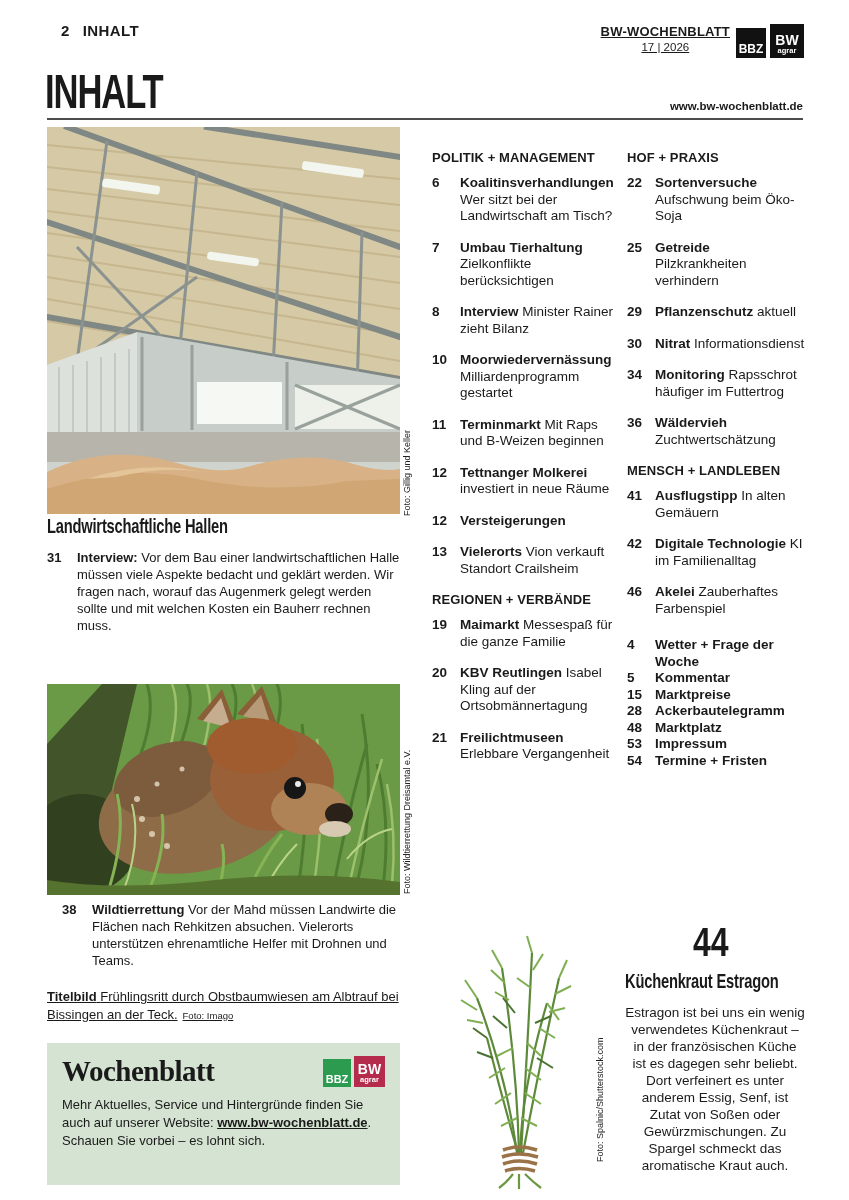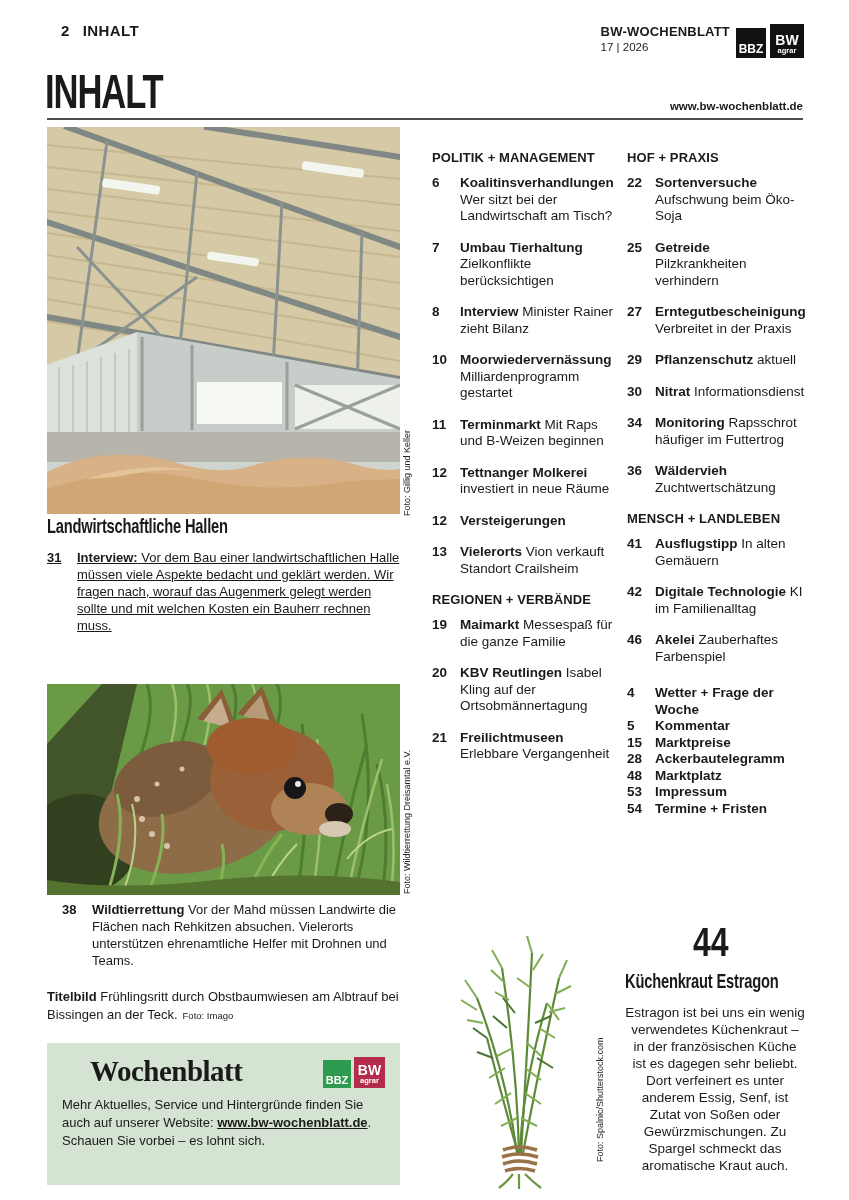--- a/index.html
+++ b/index.html
@@ -7,21 +7,21 @@
   .page {
     position:relative; width:849px; height:1200px; margin:0 auto;
     background:#fff; overflow:hidden; color:#1a1a1a;
     font-family:"Liberation Sans", sans-serif;
   }
   b { font-weight:700; }
 
   
   .folio { position:absolute; left:61px; top:22px; font-size:15px; font-weight:700; letter-spacing:.4px; }
   .folio .fnum { margin-right:13px; font-weight:700; }
-  .mast { position:absolute; right:119px; top:24px; text-align:left; line-height:1.25; }
+  .mast { position:absolute; right:119px; top:24px; text-align:center; line-height:1.25;text-decoration:underline; }
   .mast .mast-title { font-size:13px; font-weight:700; letter-spacing:.2px; }
   .mast .mast-issue { font-size:11.5px; font-weight:400; color:#222; }
   .logo-box { position:absolute; color:#fff; text-align:center; display:flex; flex-direction:column; justify-content:flex-end; align-items:center; }
   .logo-bbz-top { left:736px; top:28px; width:30px; height:30px; background:#111; font-size:12px; font-weight:700; padding-bottom:2px; }
   .logo-bw-top  { left:770px; top:24px; width:34px; height:34px; background:#111; }
   .logo-bw-top .bw-big, .logo-bw-red .bw-big { font-size:14px; font-weight:700; line-height:1; }
   .logo-bw-top .bw-sub, .logo-bw-red .bw-sub { font-size:7.5px; font-weight:700; line-height:1.1; padding-bottom:3px; }
 
   .big-title { position:absolute; left:45px; top:64px; font-size:48px; font-weight:800; letter-spacing:-1.5px;
                transform:scaleX(.72); transform-origin:left center; white-space:nowrap; }
@@ -38,28 +38,28 @@
   .fig-herb { left:447px; top:928px; width:146px; height:262px; }
   .figure svg { display:block; width:100%; height:100%; }
   .vcredit { position:absolute; font-size:9px; color:#222; writing-mode:vertical-rl; transform:rotate(180deg); white-space:nowrap; }
   .vc-hall { left:402px; top:388px; height:128px; }
   .vc-fawn { left:402px; top:692px; height:202px; }
   .vc-herb { left:595px; top:1026px; height:136px; }
 
   .hall-heading { position:absolute; left:47px; top:514px; font-size:21px; }
   .feature-row { position:absolute; left:47px; width:356px; display:flex; font-size:13px; line-height:17px; }
   .feature-row .num { width:30px; flex:none; font-weight:700; }
-  .row-hall { top:549px;text-decoration:underline; }
+  .row-hall { top:549px; }
   .row-fawn { top:901px;margin-left:15px; }
-  .titelbild { position:absolute; left:47px; top:988px; width:356px; font-size:13px; line-height:17.5px; }
+  .titelbild { position:absolute; left:47px; top:988px; width:356px; font-size:13px; line-height:17.5px;text-decoration:underline; }
   .titelbild .tb-credit { font-size:9.5px; color:#222; padding-left:5px; }
 
   
   .promo { position:absolute; left:47px; top:1043px; width:353px; height:142px; background:#d5e4d2; padding:13px 15px 0 15px; }
-  .promo-head { display:flex; justify-content:space-between; align-items:flex-end;margin-left:28px; }
+  .promo-head { display:flex; justify-content:space-between; align-items:center; }
   .promo-logo { font-family:"Liberation Serif", serif; font-weight:700; font-size:29px; letter-spacing:-.5px; line-height:1.1; }
   .promo-logos { display:flex; gap:3px; align-items:flex-end; }
   .logo-bbz-green { width:28px; height:28px; background:#2d9b4f; color:#fff; font-size:11px; font-weight:700;
                     display:flex; align-items:flex-end; justify-content:center; padding-bottom:2px; }
   .logo-bw-red { width:31px; height:31px; background:#b42b4b; color:#fff; display:flex; flex-direction:column; justify-content:flex-end; align-items:center; }
   .promo-text { margin-top:8px; font-size:13px; line-height:18px; }
   .promo-text .url { font-weight:700; text-decoration:underline; }
 
   
   .col { position:absolute; top:150px; }
@@ -328,24 +328,20 @@
           <div class="entry">
             <span class="num">22</span>
             <span class="txt"><b>Sortenversuche</b> <span>Aufschwung beim Öko-Soja</span></span>
           </div>
 
           <div class="entry">
             <span class="num">25</span>
             <span class="txt"><b>Getreide</b> <span>Pilzkrankheiten verhindern</span></span>
           </div>
 
-          <div class="entry">
-            <span class="num">27</span>
-            <span class="txt"><b>Erntegutbescheinigung</b> <span>Verbreitet in der Praxis</span></span>
-          </div>
 
           <div class="entry">
             <span class="num">29</span>
             <span class="txt"><b>Pflanzenschutz</b> <span>aktuell</span></span>
           </div>
 
           <div class="entry">
             <span class="num">30</span>
             <span class="txt"><b>Nitrat</b> <span>Informationsdienst</span></span>
           </div>

